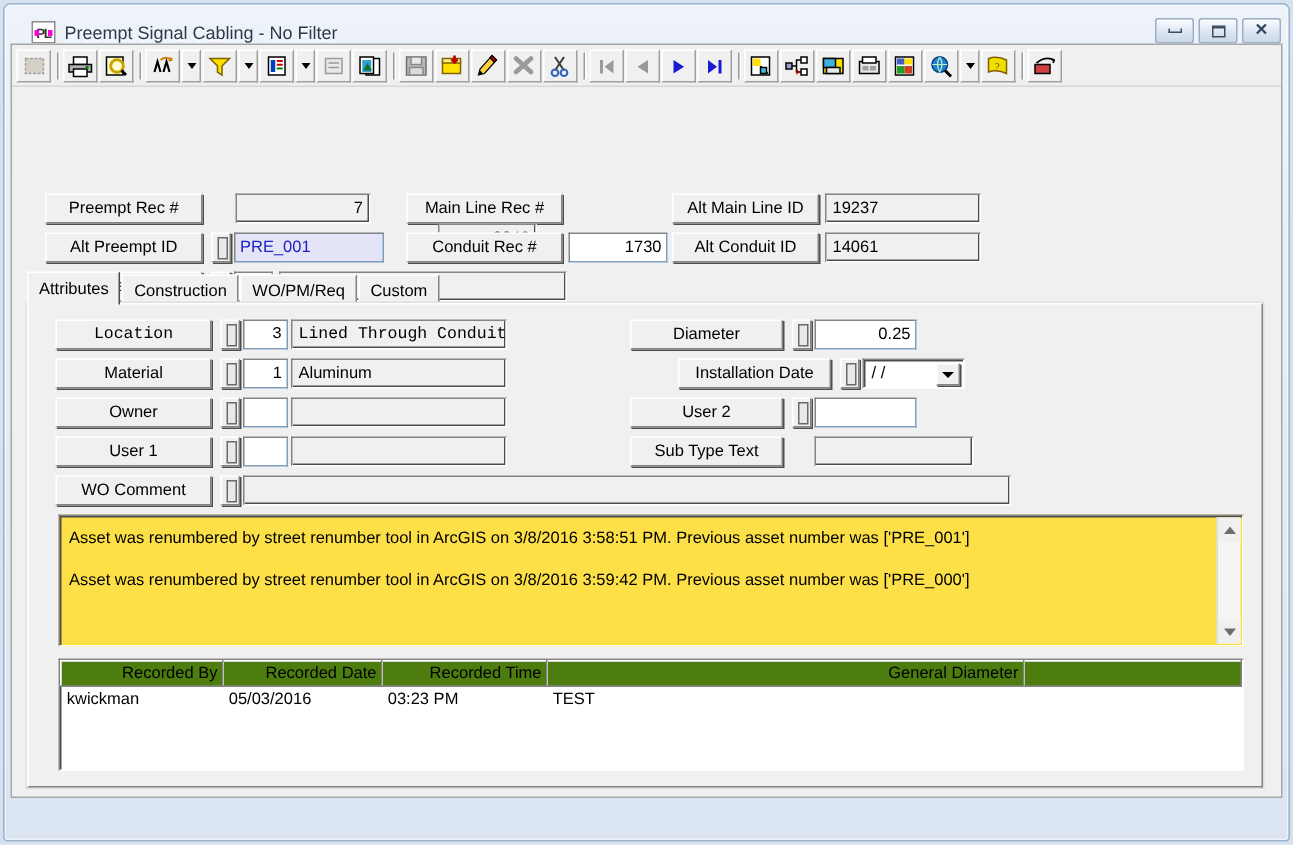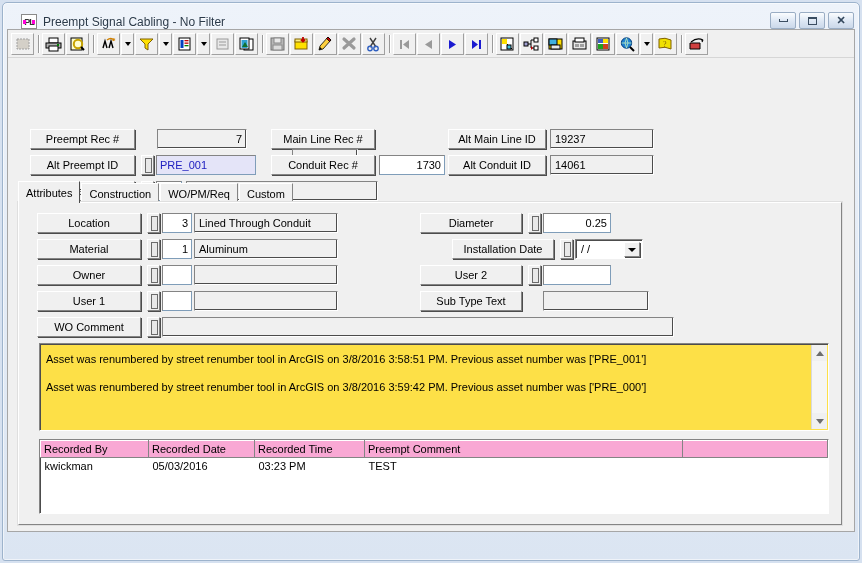--- a/index.html
+++ b/index.html
@@ -234,25 +234,25 @@
     position: absolute;
     background: #ffffff;
     border: 1px solid #848484;
     border-right-color: #ffffff; border-bottom-color: #ffffff;
     box-shadow: 1px 1px 0 #4c4c4c inset;
     overflow: hidden;
   }
   table.g { border-collapse: collapse; width: 100%; table-layout: fixed; }
   table.g th {
     height: 17px;
-    background: #f9a8d4;
+    background: #4d7c0f;
     border: 1px solid #ffffff;
     border-right-color: #848484; border-bottom-color: #848484;
     font-size: 11px; font-weight: normal; color: #000;
-    text-align: left; padding: 0 3px;
+    text-align: right; padding: 0 3px;
     white-space: nowrap; overflow: hidden;
   }
   table.g td {
     height: 17px;
     font-size: 11px; color: #000;
     padding: 0 4px;
     background: #ffffff;
     white-space: nowrap; overflow: hidden;
   }
 
@@ -567,21 +567,21 @@
 
       <div class="tabstrip">
         <div class="tab active">Attributes</div>
         <div class="tab">Construction</div>
         <div class="tab">WO/PM/Req</div>
         <div class="tab">Custom</div>
       </div>
 
       <div class="panel">
 
-        <div class="row" style="left:18px; top:10px;">
+        <div class="row" style="left:18px; top:10px;font-family:Liberation Mono, monospace;">
           <div class="fbtn" style="width:104px;">Location</div>
           <div class="lkbtn" style="margin-left:6px;"></div>
           <div class="ed right" style="width:30px; margin-left:2px;">3</div>
           <div class="ro" style="width:144px; margin-left:2px;">Lined Through Conduit</div>
         </div>
         <div class="row" style="left:18px; top:36px;">
           <div class="fbtn" style="width:104px;">Material</div>
           <div class="lkbtn" style="margin-left:6px;"></div>
           <div class="ed right" style="width:30px; margin-left:2px;">1</div>
           <div class="ro" style="width:144px; margin-left:2px;">Aluminum</div>
@@ -651,21 +651,21 @@
                 <col style="width:106px">
                 <col style="width:110px">
                 <col style="width:318px">
                 <col>
             </colgroup>
             <thead>
               <tr>
                 <th>Recorded By</th>
                 <th>Recorded Date</th>
                 <th>Recorded Time</th>
-                <th>Preempt Comment</th>
+                <th>General Diameter</th>
                 <th></th>
               </tr>
             </thead>
             <tbody>
               <tr>
                 <td>kwickman</td>
                 <td>05/03/2016</td>
                 <td>03:23 PM</td>
                 <td>TEST</td>
                 <td></td>

